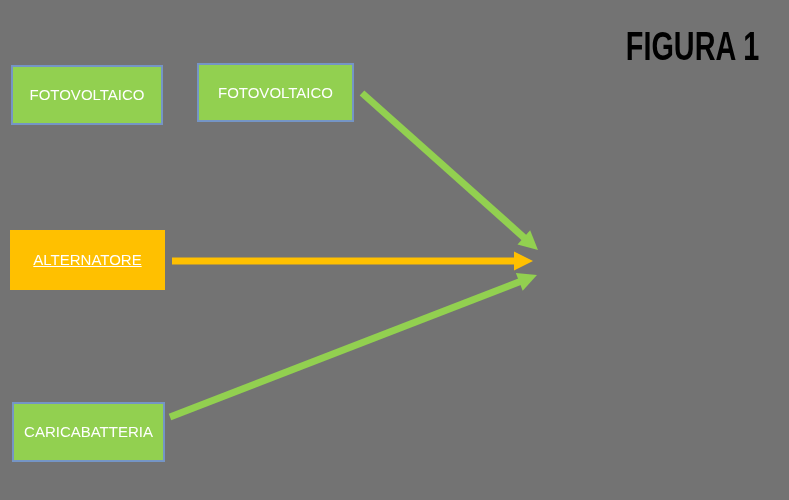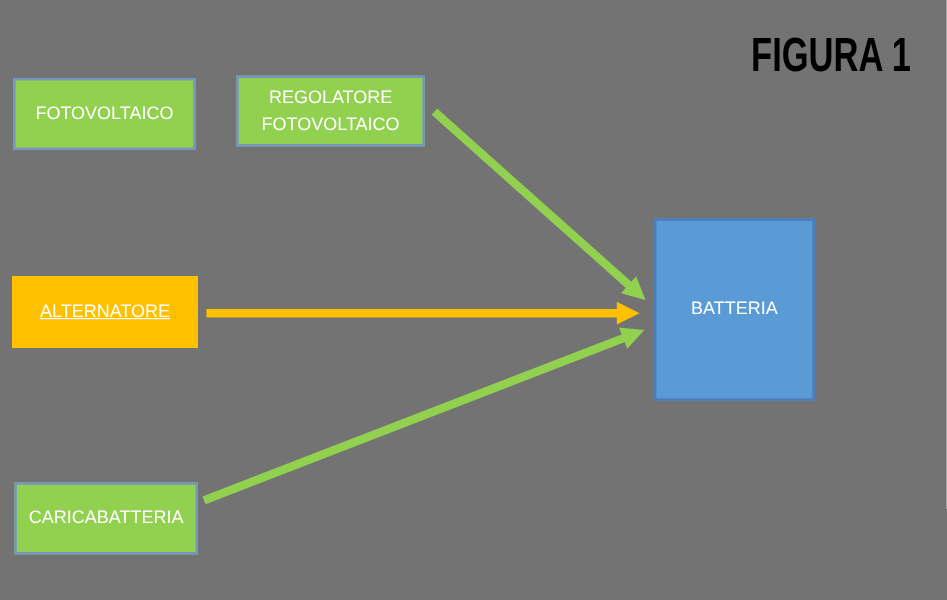--- a/index.html
+++ b/index.html
@@ -85,32 +85,28 @@
     </svg>
 
   <div class="figure-title">FIGURA 1</div>
 
   <div class="node node-green node-fotovoltaico">
     <span class="label-line">FOTOVOLTAICO</span>
   </div>
 
   <div class="node node-green node-regolatore">
     <span>
-      <span class="label-line">REGOLATORE</span>
       <span class="label-line">FOTOVOLTAICO</span>
     </span>
   </div>
 
   <div class="node node-orange node-alternatore">
     <span class="label-line">ALTERNATORE</span>
   </div>
 
   <div class="node node-green node-caricabatteria">
     <span>
       <span class="label-line">CARICABATTERIA</span>
     </span>
   </div>
 
-  <div class="node node-blue node-batteria">
-    <span class="label-line">BATTERIA</span>
-  </div>
 
 </div>
 
 </body></html>

